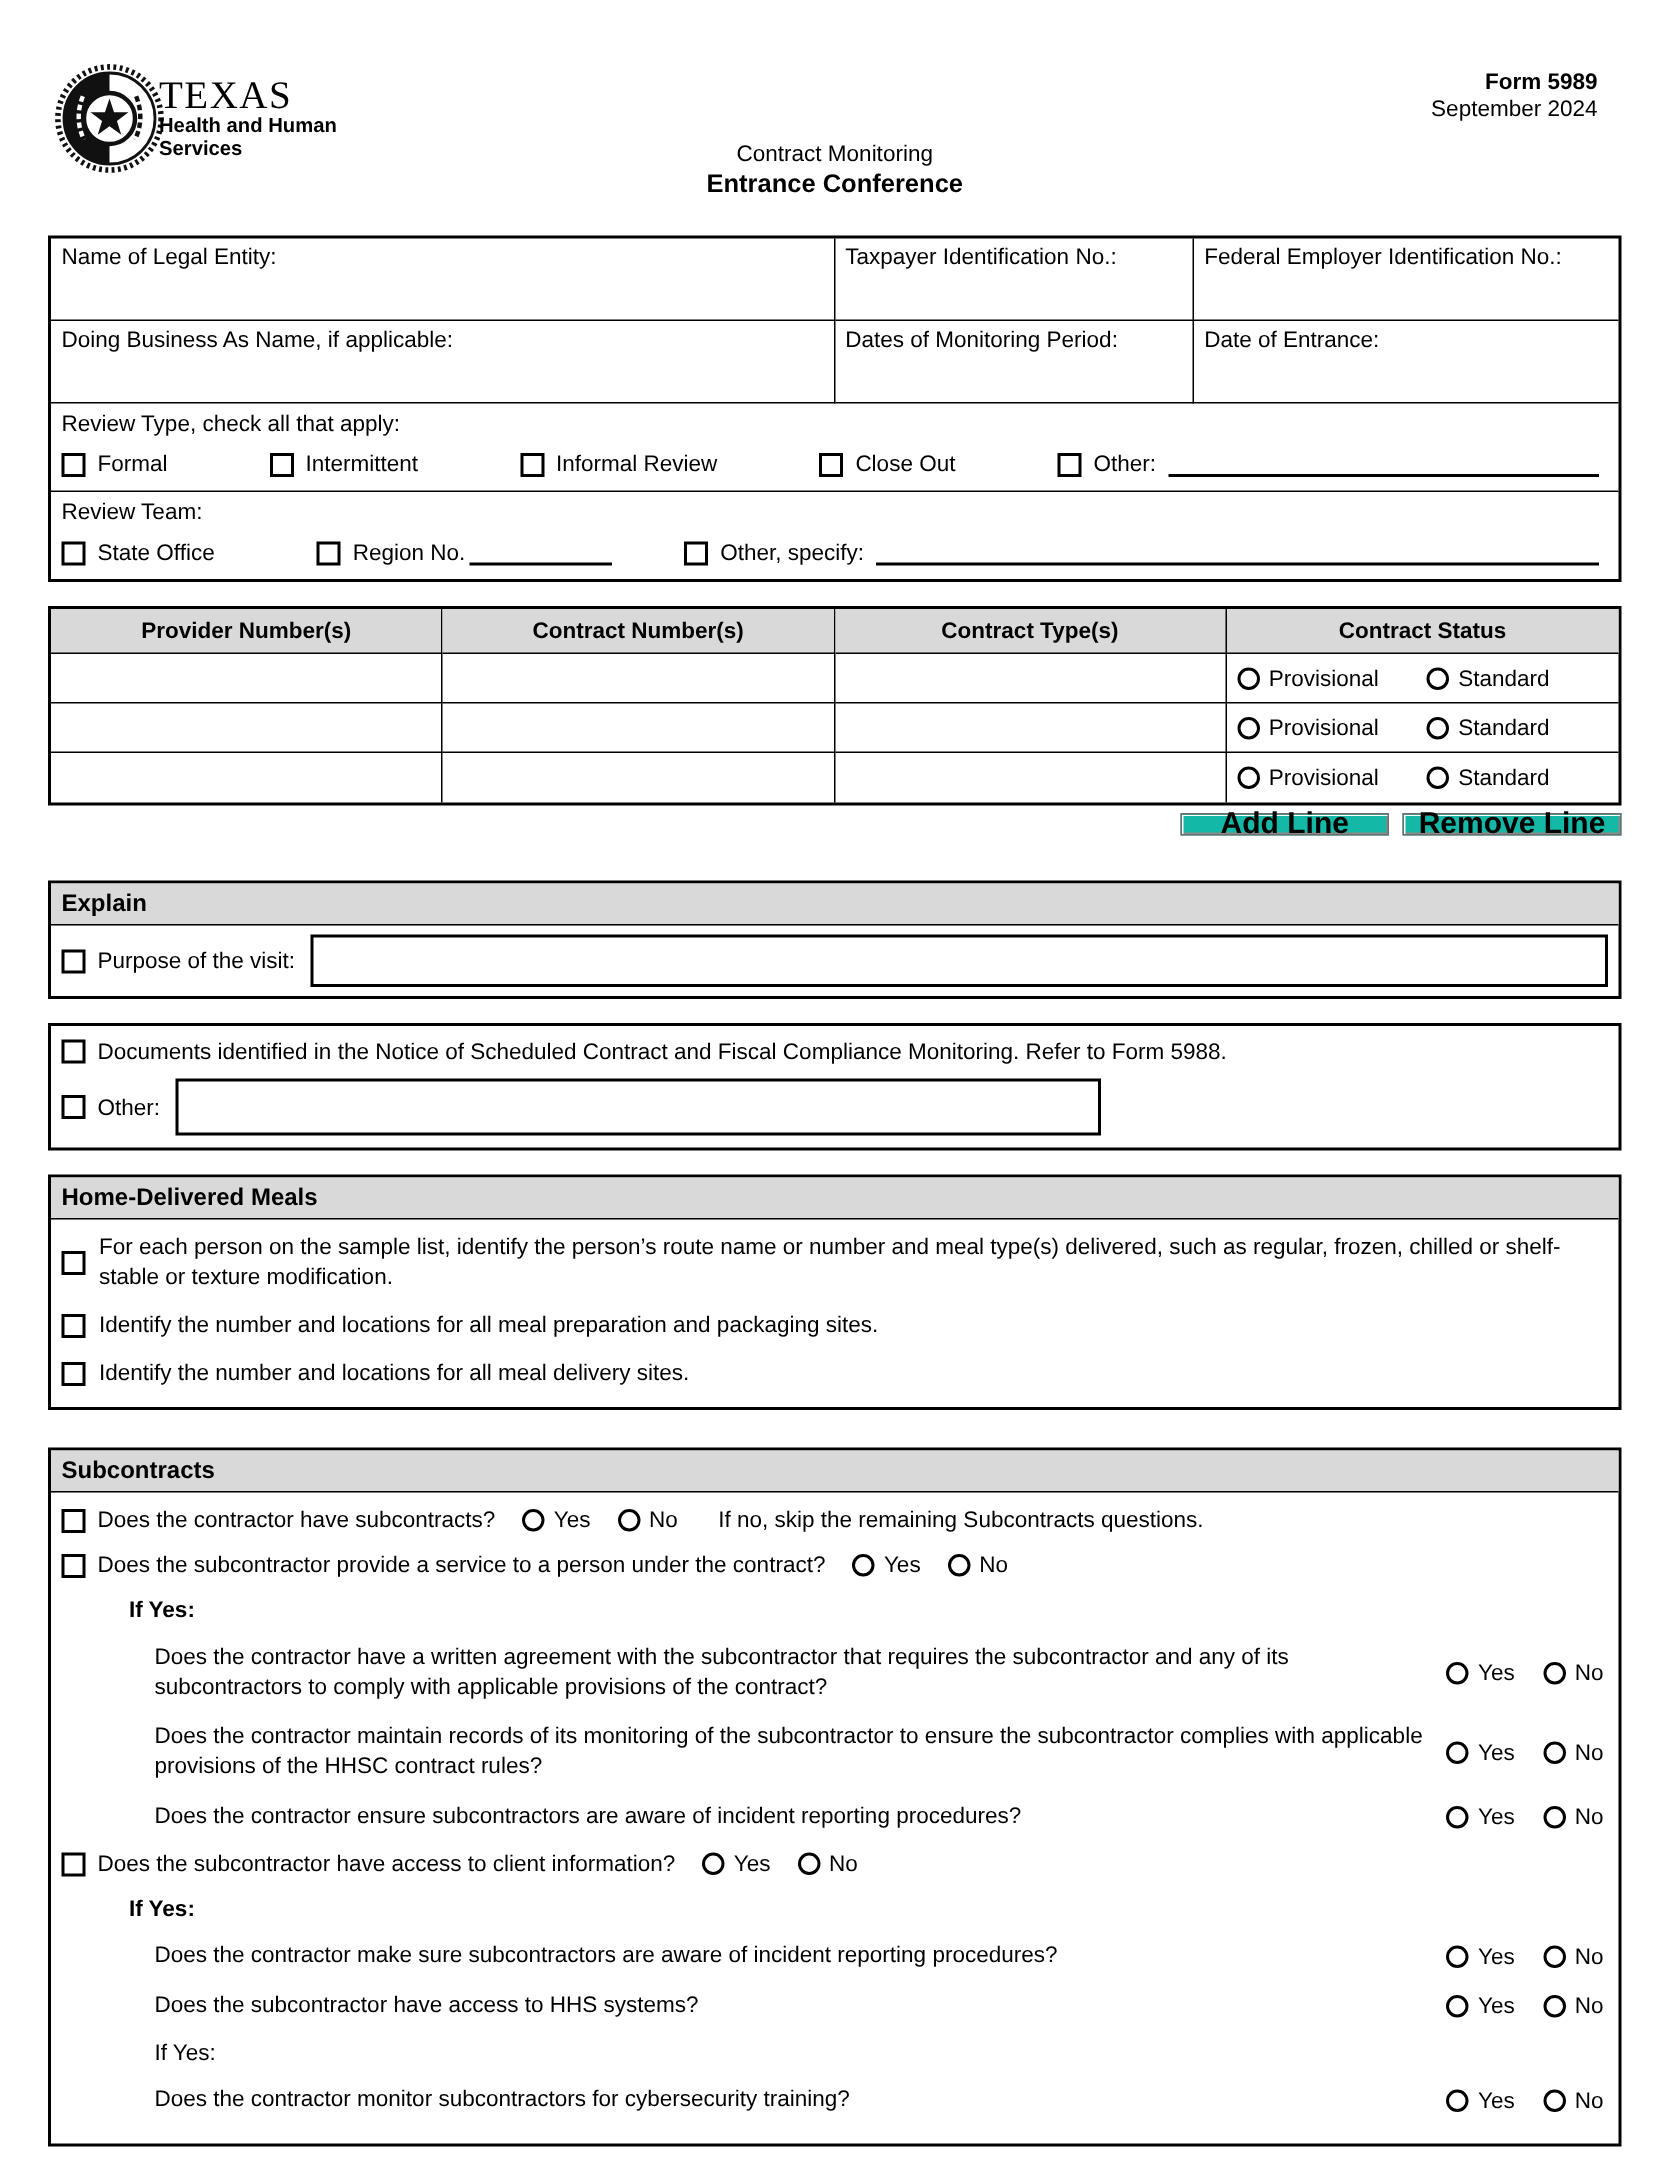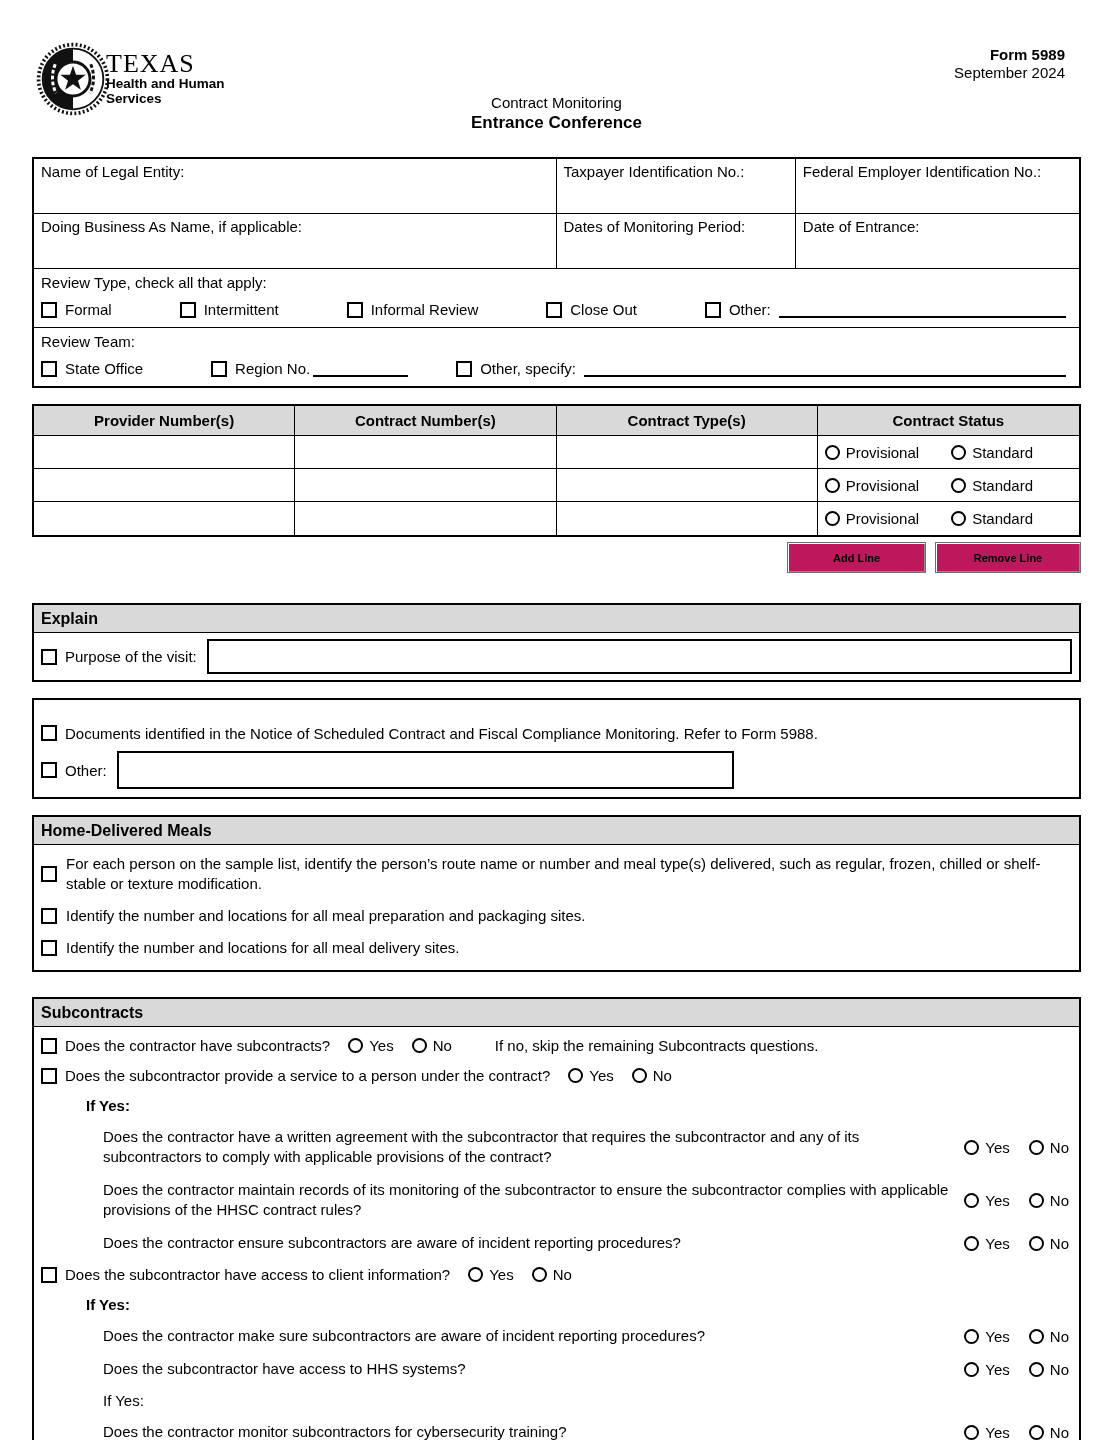--- a/index.html
+++ b/index.html
@@ -48,50 +48,50 @@
   .ct-head, .ct-row { display:grid; grid-template-columns: 1fr 1fr 1fr 1fr; }
   .ct-hc { background:#d9d9d9; font-weight:bold; text-align:center; padding:6px 4px; border-right:1px solid #000; border-bottom:1px solid #000; }
   .ct-hc:last-child { border-right:none; }
   .ct-c { height:33px; border-right:1px solid #000; border-bottom:1px solid #000; }
   .ct-c:last-child { border-right:none; }
   .ct-row:last-child .ct-c { border-bottom:none; }
   .status-cell { display:flex; align-items:center; padding-left:7px; }
   .status-g2 { margin-left:32px; }
   .btn-row { display:flex; justify-content:flex-end; gap:9px; margin-top:5px; }
   .btn {
-    min-width:139px; height:31px;
-    background:#be185d;
+    min-width:139px; height:15px;
+    background:#14b8a6;
     border:1px solid #6e6e6e;
     box-shadow: inset 1px 1px 0 #ffffff, inset -1px -1px 0 #8a8a8a;
-    font-weight:bold; font-size:11px; font-family:"Liberation Sans", sans-serif;
+    font-weight:bold; font-size:20px; font-family:"Liberation Sans", sans-serif;
     display:flex; align-items:center; justify-content:center;
     cursor:pointer;
   }
   
   .sec { border:2px solid #000; margin-top:16px; }
   .sec-h { background:#d9d9d9; border-bottom:1px solid #000; font-weight:bold; font-size:16px; padding:3px 7px; line-height:21px; }
   .purpose-row { display:flex; align-items:center; padding:6px 7px; }
   .input-box { flex:1 1 auto; height:35px; border:2px solid #000; background:#fff; margin-left:10px; }
-  .rec-item { display:flex; align-items:flex-start; padding:25px 7px 2px 7px; }
+  .rec-item { display:flex; align-items:flex-start; padding:9px 7px 2px 7px; }
   .rec-other { display:flex; align-items:center; padding:7px 7px 8px 7px; }
   .rec-input { width:617px; height:38px; border:2px solid #000; background:#fff; margin-left:10px; }
   .meal-item { display:flex; align-items:center; padding:9px 10px 3px 7px; line-height:20px; }
   .meal-item:last-child { padding-bottom:12px; }
   .meal-text { margin-left:9px; }
   
   .sc-body { padding:10px 10px 6px 7px; }
   .sc-row { display:flex; align-items:center; margin-bottom:13px; }
   .ifyes-b { font-weight:bold; margin-left:45px; margin-bottom:13px; }
   .ifyes-r { margin-left:62px; margin-bottom:13px; }
   .q-text { margin-left:62px; flex:0 1 858px; line-height:20px; }
   .ynr { display:flex; align-items:center; margin-left:auto; flex:0 0 auto; }
   .ynr .g { display:flex; align-items:center; }
   .ynr .g + .g { margin-left:19px; }
   .inline-g { display:flex; align-items:center; margin-left:18px; }
-  .sc-note { margin-left:43px; white-space:nowrap; }
+  .sc-note { margin-left:27px; white-space:nowrap; }
 </style>
 </head>
 <body>
 
 <div class="page">
 
   <div class="hdr">
     <svg class="seal" viewBox="0 0 100 100">
       <circle cx="50" cy="50" r="46.5" fill="none" stroke="#111" stroke-width="5" stroke-dasharray="2.6 3.1"></circle>
       <circle cx="50" cy="50" r="41" fill="none" stroke="#111" stroke-width="2.5"></circle>

